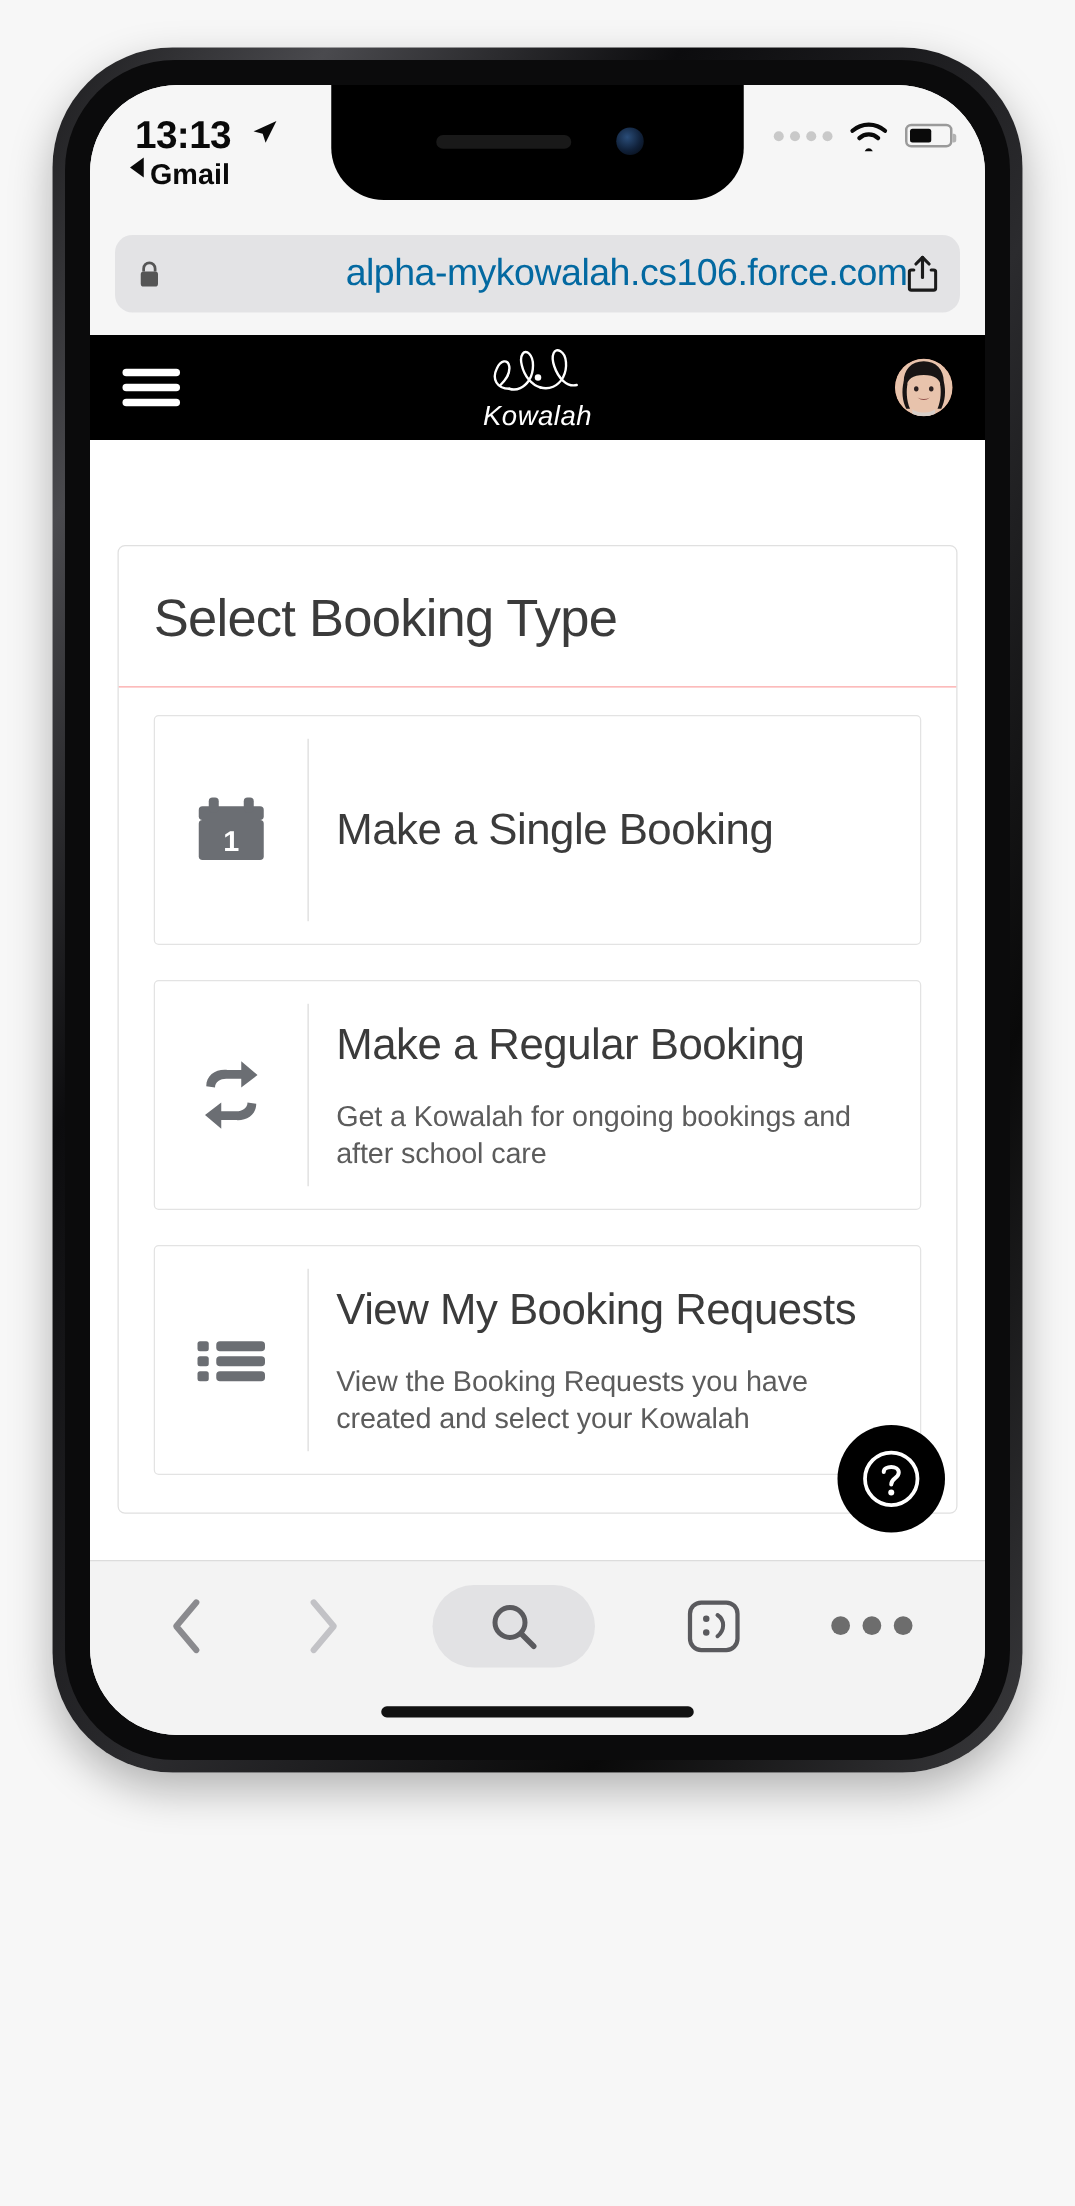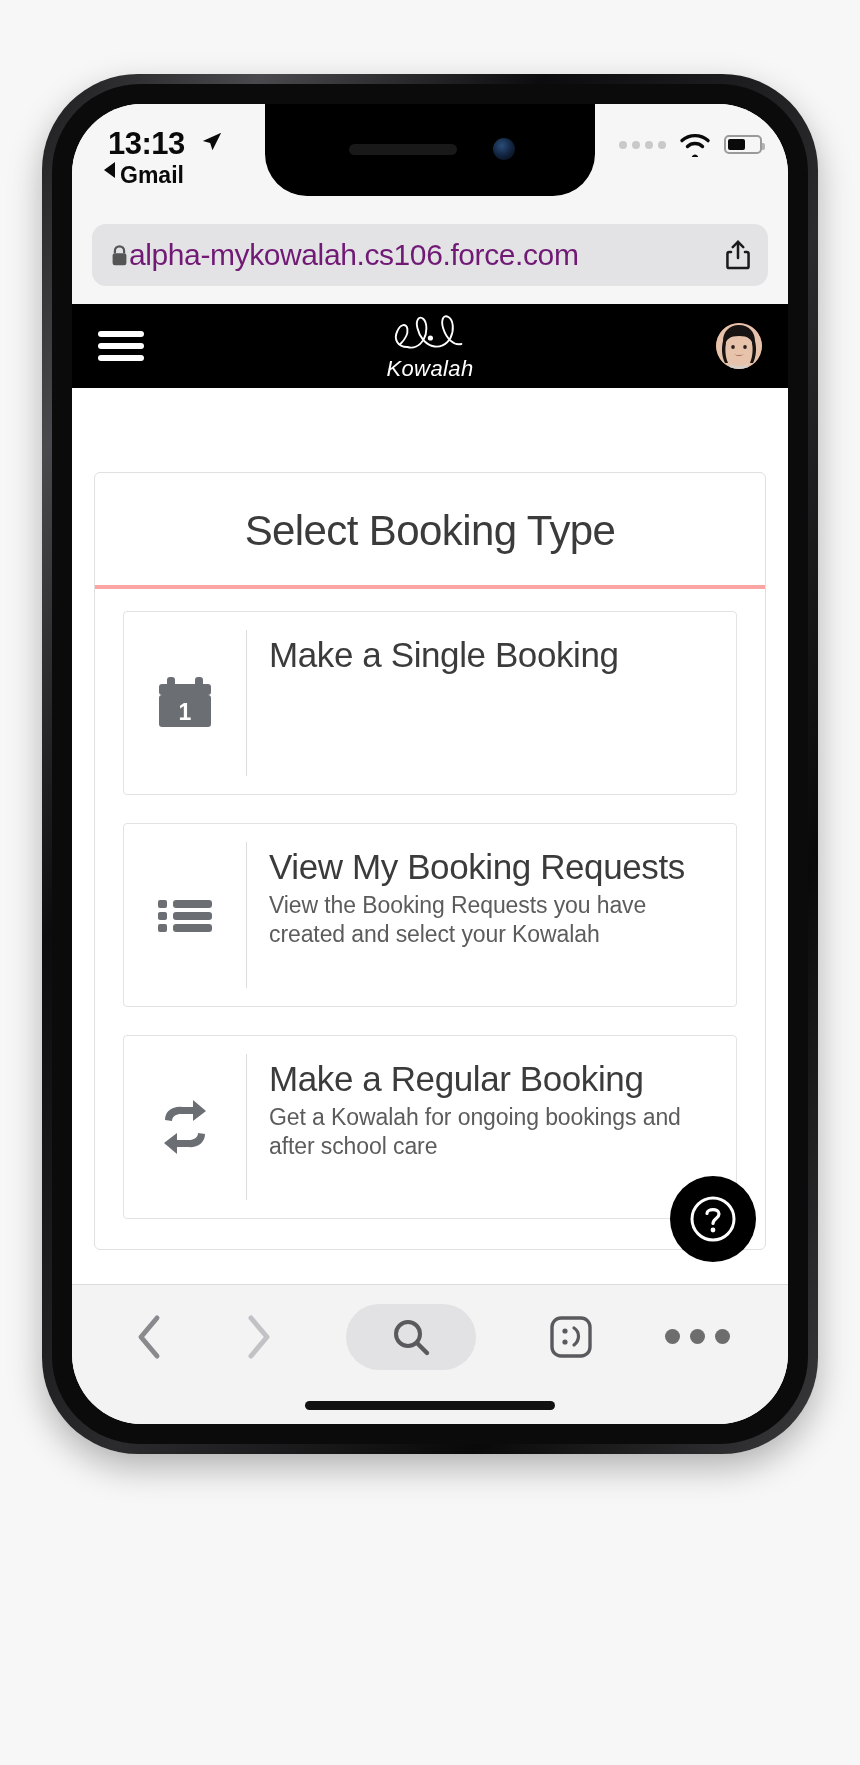--- a/index.html
+++ b/index.html
@@ -18,21 +18,20 @@
   
   #phone-shell {
     position: absolute;
     left: 42px;
     top: 38px;
     width: 776px;
     height: 1380px;
     border-radius: 96px;
     background: linear-gradient(120deg,#1c1c1e 0%,#4a4a4e 14%,#0c0c0e 32%,#2b2b2e 55%,#090909 78%,#3a3a3d 100%);
     box-shadow: 0 14px 34px rgba(0,0,0,0.28);
-    margin-top: 36px;
   }
   #phone-inner-ring {
     position: absolute;
     left: 10px;
     top: 10px;
     right: 10px;
     bottom: 10px;
     border-radius: 88px;
     background: #0b0b0c;
   }
@@ -171,23 +170,23 @@
     background: #e3e3e5;
     border-radius: 14px;
     display: flex;
     align-items: center;
     padding: 0 18px;
     box-sizing: border-box;
   }
   #lock-icon { width: 19px; height: 23px; flex: 0 0 auto; }
   #url-text {
     flex: 1;
-    text-align: left;
+    text-align: right;
     font-size: 30px;
-    color: #701a75;
+    color: #0369a1;
     letter-spacing: -0.4px;
     white-space: nowrap;
     overflow: hidden;
   }
   #share-icon { width: 24px; height: 30px; flex: 0 0 auto; }
 
   
   #app-header {
     position: absolute;
     left: 0; top: 200px;
@@ -240,23 +239,22 @@
   }
   #booking-card {
     position: absolute;
     left: 22px; right: 22px;
     top: 84px;
     border: 1px solid #e0e0e0;
     border-radius: 6px;
     background: #fff;
   }
   #card-header {
-    border-bottom: 4px solid #fca5a5;
+    border-bottom: 1px solid #fca5a5;
     padding: 34px 28px 30px 28px;
-    text-align: center;
   }
   #page-title {
     font-size: 42px;
     color: #3b3b3b;
     font-weight: normal;
     letter-spacing: -0.6px;
   }
   #options-list { padding: 22px 28px 30px 28px; }
   .option-card {
     display: flex;
@@ -275,20 +273,22 @@
     align-items: center;
     justify-content: center;
     border-right: 1px solid #dcdcdc;
     margin: 18px 0;
   }
   .option-text-col {
     flex: 1;
     padding: 22px 24px 22px 22px;
     display: flex;
     flex-direction: column;
+    justify-content: center;
+    gap: 18px;
   }
   .option-title {
     font-size: 35px;
     color: #3b3b3b;
     line-height: 1.18;
     letter-spacing: -0.4px;
   }
   .option-desc {
     font-size: 23px;
     color: #5c5c5c;
@@ -460,53 +460,53 @@
               <svg width="66" height="66" viewBox="0 0 66 66">
                 <rect x="7" y="14" width="52" height="11" rx="3" fill="#6b6e73"></rect>
                 <rect x="7" y="25" width="52" height="32" rx="3" fill="#6b6e73"></rect>
                 <rect x="15" y="7" width="8" height="12" rx="3" fill="#6b6e73"></rect>
                 <rect x="43" y="7" width="8" height="12" rx="3" fill="#6b6e73"></rect>
                 <text x="33" y="50" font-family="'Liberation Sans',sans-serif" font-size="23" font-weight="bold" fill="#ffffff" text-anchor="middle">1</text>
               </svg>
             </div>
             <div class="option-text-col">
               <div class="option-title">Make a Single Booking</div>
+            </div>
+          </div>
+
+          <div class="option-card">
+            <div class="option-icon-col">
+              <svg width="66" height="66" viewBox="0 0 66 66">
+                <path d="M13 26 C13 17 21 12 30 13 L41 13 L41 6 L54 17 L41 27 L41 20 L30 20 C25 19.6 20 22 20 27 Z" fill="#6b6e73"></path>
+                <path d="M53 40 C53 49 45 54 36 53 L25 53 L25 60 L12 49 L25 39 L25 46 L36 46 C41 46.4 46 44 46 39 Z" fill="#6b6e73"></path>
+              </svg>
+            </div>
+            <div class="option-text-col">
+              <div class="option-title">Make a Regular Booking</div>
+              <div class="option-desc">Get a Kowalah for ongoing bookings and after school care</div>
             </div>
           </div>
 
           <div class="option-card">
             <div class="option-icon-col">
               <svg width="66" height="66" viewBox="0 0 66 66">
                 <rect x="6" y="18" width="9" height="8" rx="2" fill="#6b6e73"></rect>
                 <rect x="6" y="30" width="9" height="8" rx="2" fill="#6b6e73"></rect>
                 <rect x="6" y="42" width="9" height="8" rx="2" fill="#6b6e73"></rect>
                 <rect x="21" y="18" width="39" height="8" rx="3" fill="#6b6e73"></rect>
                 <rect x="21" y="30" width="39" height="8" rx="3" fill="#6b6e73"></rect>
                 <rect x="21" y="42" width="39" height="8" rx="3" fill="#6b6e73"></rect>
               </svg>
             </div>
             <div class="option-text-col">
               <div class="option-title">View My Booking Requests</div>
               <div class="option-desc">View the Booking Requests you have created and select your Kowalah</div>
             </div>
           </div>
 
-          <div class="option-card">
-            <div class="option-icon-col">
-              <svg width="66" height="66" viewBox="0 0 66 66">
-                <path d="M13 26 C13 17 21 12 30 13 L41 13 L41 6 L54 17 L41 27 L41 20 L30 20 C25 19.6 20 22 20 27 Z" fill="#6b6e73"></path>
-                <path d="M53 40 C53 49 45 54 36 53 L25 53 L25 60 L12 49 L25 39 L25 46 L36 46 C41 46.4 46 44 46 39 Z" fill="#6b6e73"></path>
-              </svg>
-            </div>
-            <div class="option-text-col">
-              <div class="option-title">Make a Regular Booking</div>
-              <div class="option-desc">Get a Kowalah for ongoing bookings and after school care</div>
-            </div>
-          </div>
-
         </div>
       </div>
 
       <div id="help-button">
         <svg width="50" height="50" viewBox="0 0 50 50">
           <circle cx="25" cy="25" r="21" stroke="#fff" stroke-width="3" fill="none"></circle>
           <path d="M19 19.5 C19 14.5 31 14 31 20 C31 24.5 25 24.5 25 29.5" stroke="#fff" stroke-width="3.2" fill="none" stroke-linecap="round"></path>
           <circle cx="25" cy="36" r="2.4" fill="#fff"></circle>
         </svg>
       </div>

